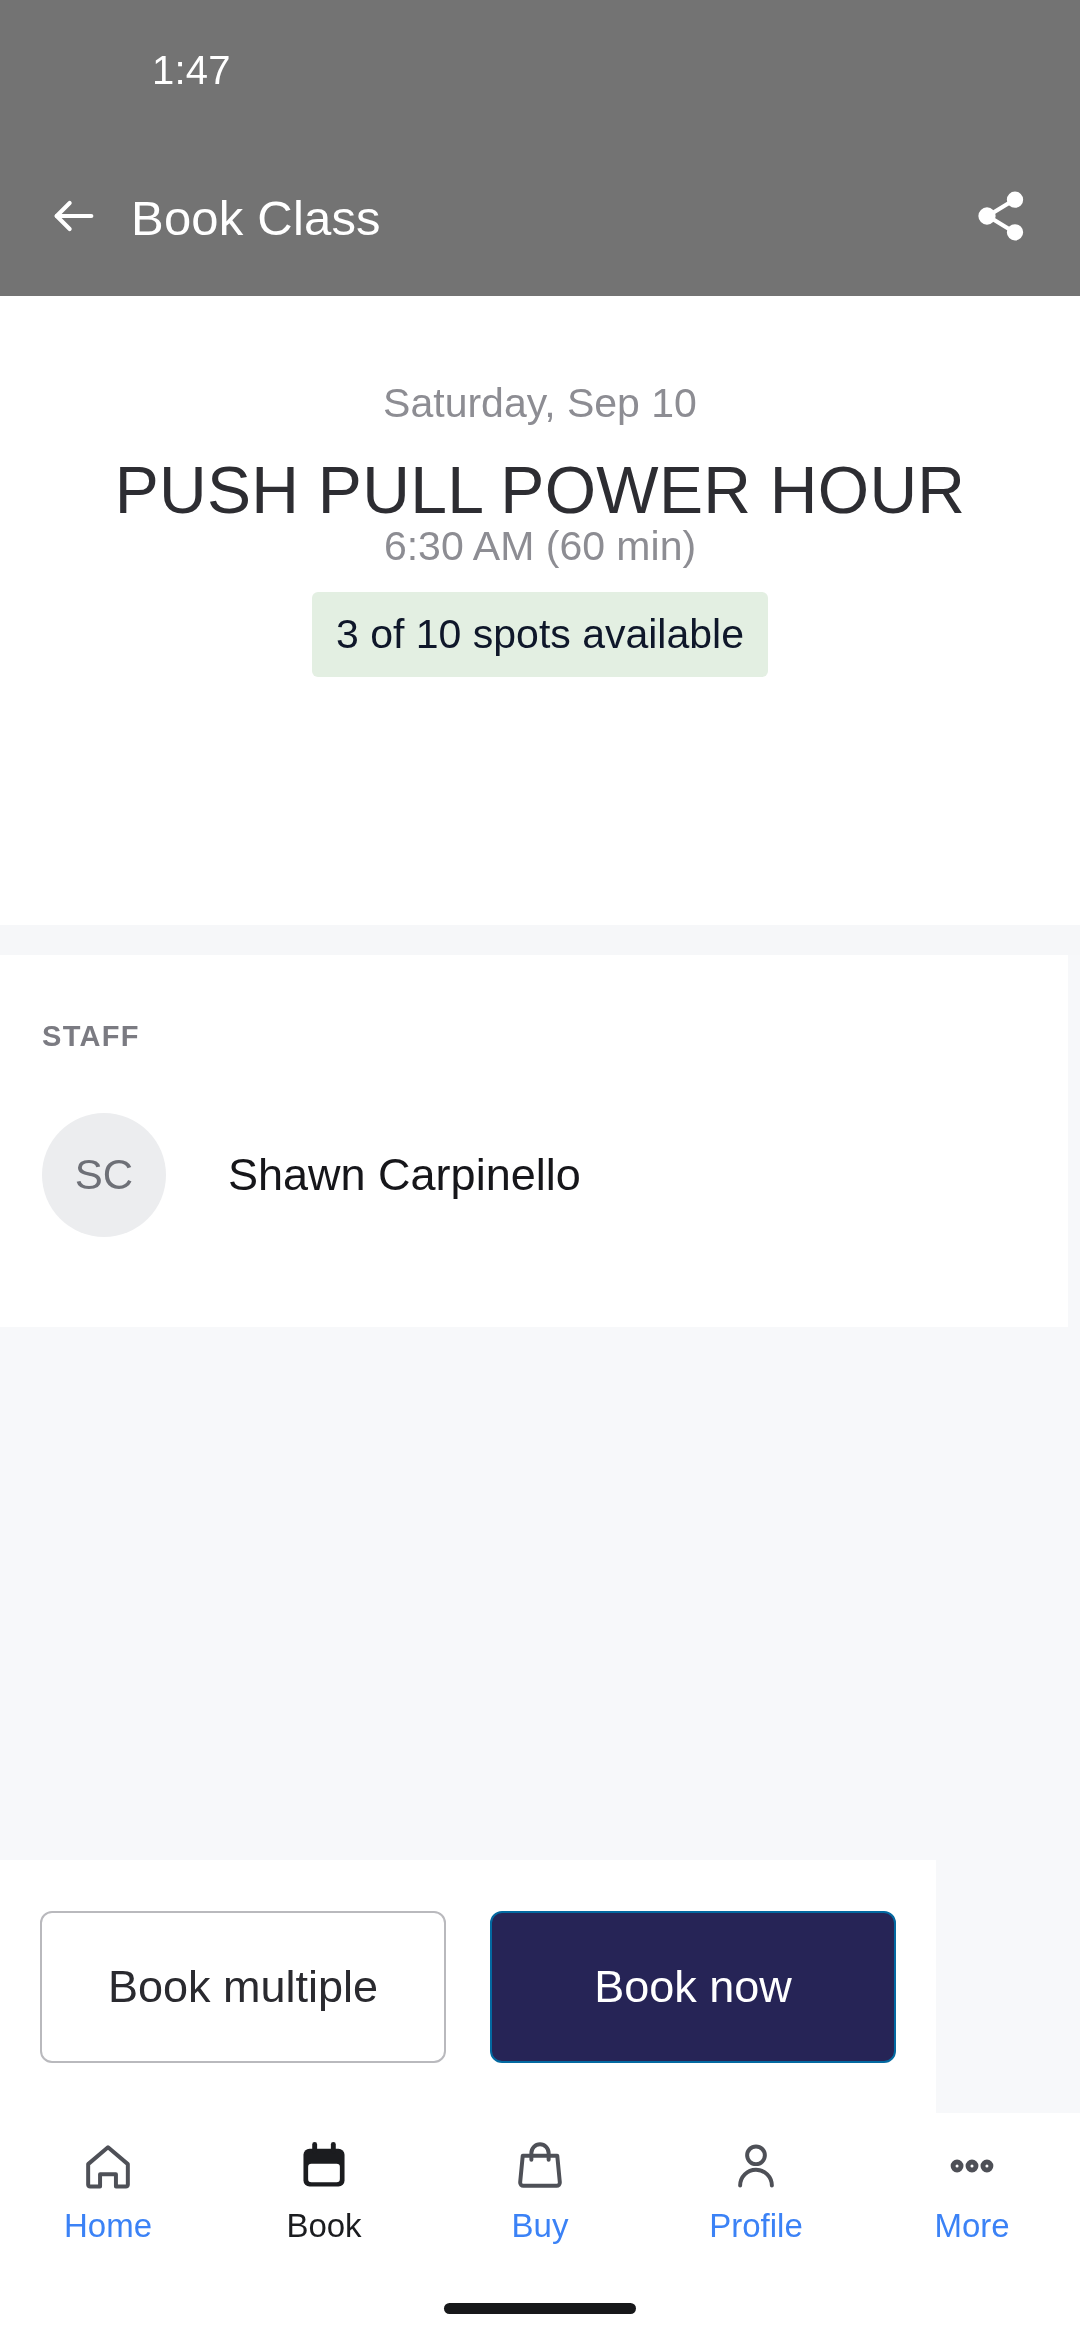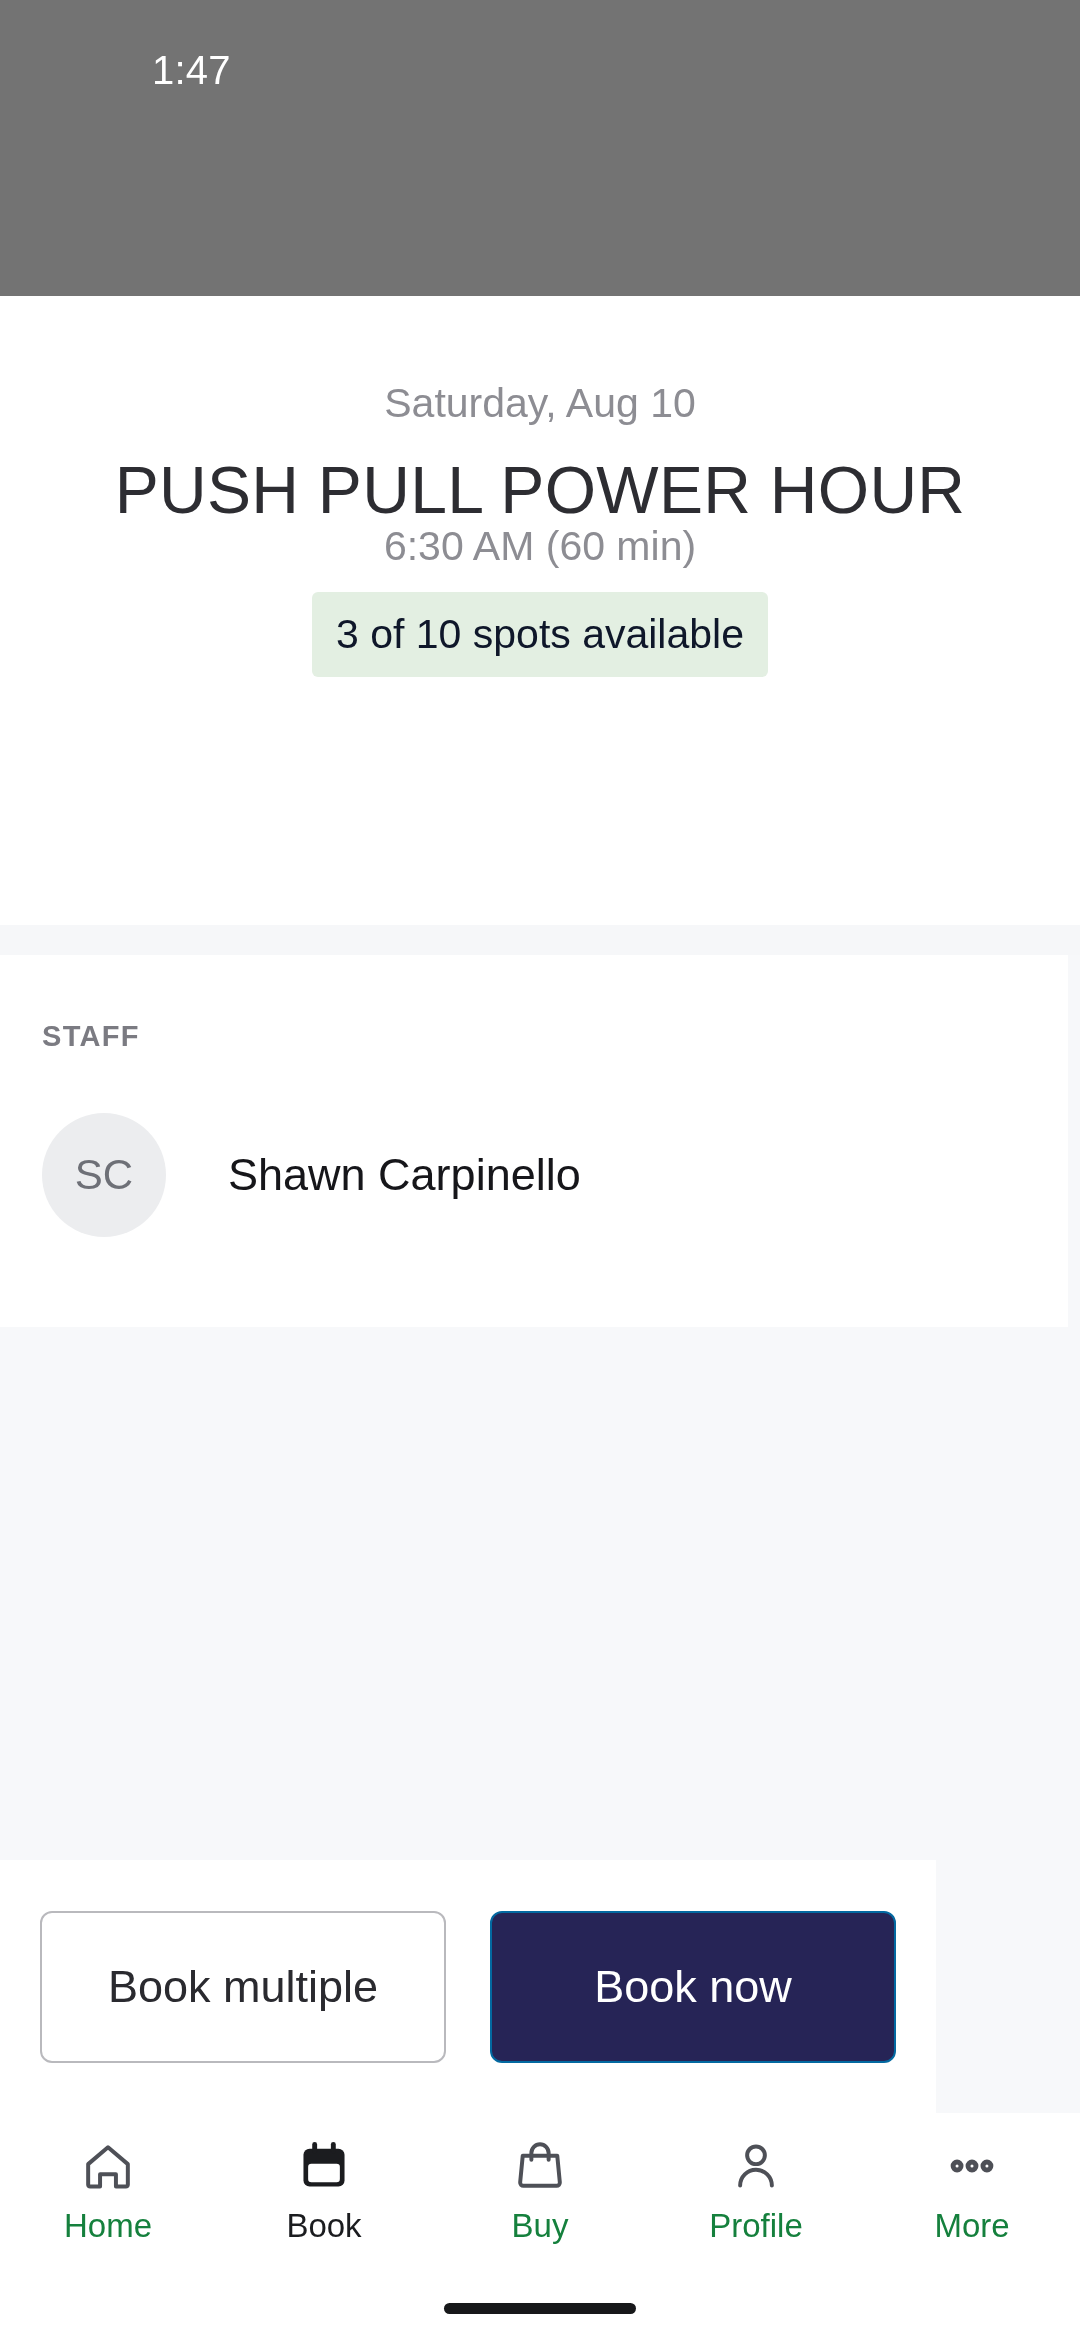--- a/index.html
+++ b/index.html
@@ -124,21 +124,21 @@
   }
   .nav-item {
     flex:1 1 0; display:flex; flex-direction:column;
     align-items:center; justify-content:flex-start;
     padding-top:22px; cursor:pointer;
   }
   .nav-icon {
     height:62px; display:flex; align-items:center; justify-content:center;
   }
   .nav-label {
-    margin-top:10px; font-size:33px; color:#15803d; font-weight:400;
+    margin-top:10px; font-size:33px; color:#3b82f6; font-weight:400;
   }
   .nav-item.active .nav-label { color:#1b1c1f; font-weight:400; }
 
   .home-indicator-wrap {
     position:absolute; top:2283px; left:0; width:1080px; height:57px;
     background:#ffffff; display:flex; align-items:center; justify-content:center;
   }
   .home-indicator {
     width:192px; height:11px; border-radius:6px; background:#17181a;
     margin-top:-6px;
@@ -146,24 +146,47 @@
 </style>
 </head>
 <body>
 
 <div class="phone">
 
   <div class="appbar-wrap">
     <div class="statusbar">
       <div class="status-time">1:47</div>
     </div>
+    <div class="appbar">
+      <div class="back-btn">
+        <span>
+          <svg width="52" height="52" viewBox="0 0 24 24" fill="none" stroke="#ffffff" stroke-width="1.9" stroke-linecap="round" stroke-linejoin="round">
+            <line x1="20" y1="12" x2="4" y2="12"></line>
+            <polyline points="10,6 4,12 10,18"></polyline>
+          </svg>
+        </span>
+      </div>
+      <div class="appbar-title">Book Class</div>
+      <div class="appbar-spacer"></div>
+      <div class="share-btn">
+        <span>
+          <svg width="56" height="56" viewBox="0 0 24 24" fill="none" stroke="#ffffff" stroke-width="1.8" stroke-linecap="round" stroke-linejoin="round">
+            <circle cx="18" cy="5" r="2.6" fill="#ffffff"></circle>
+            <circle cx="18" cy="19" r="2.6" fill="#ffffff"></circle>
+            <circle cx="6" cy="12" r="2.8" fill="#ffffff"></circle>
+            <line x1="8.4" y1="10.7" x2="15.6" y2="6.3"></line>
+            <line x1="8.4" y1="13.3" x2="15.6" y2="17.7"></line>
+          </svg>
+        </span>
+      </div>
+    </div>
   </div>
 
   <div class="class-card">
-    <div class="class-date">Saturday, Aug 10</div>
+    <div class="class-date">Saturday, Sep 10</div>
     <div class="class-title">PUSH PULL POWER HOUR</div>
     <div class="class-time">6:30 AM (60 min)</div>
     <div class="spots-badge-row">
       <div class="spots-badge">3 of 10 spots available</div>
     </div>
   </div>
 
   <div class="gap-divider"></div>
 
   <div class="staff-card">

